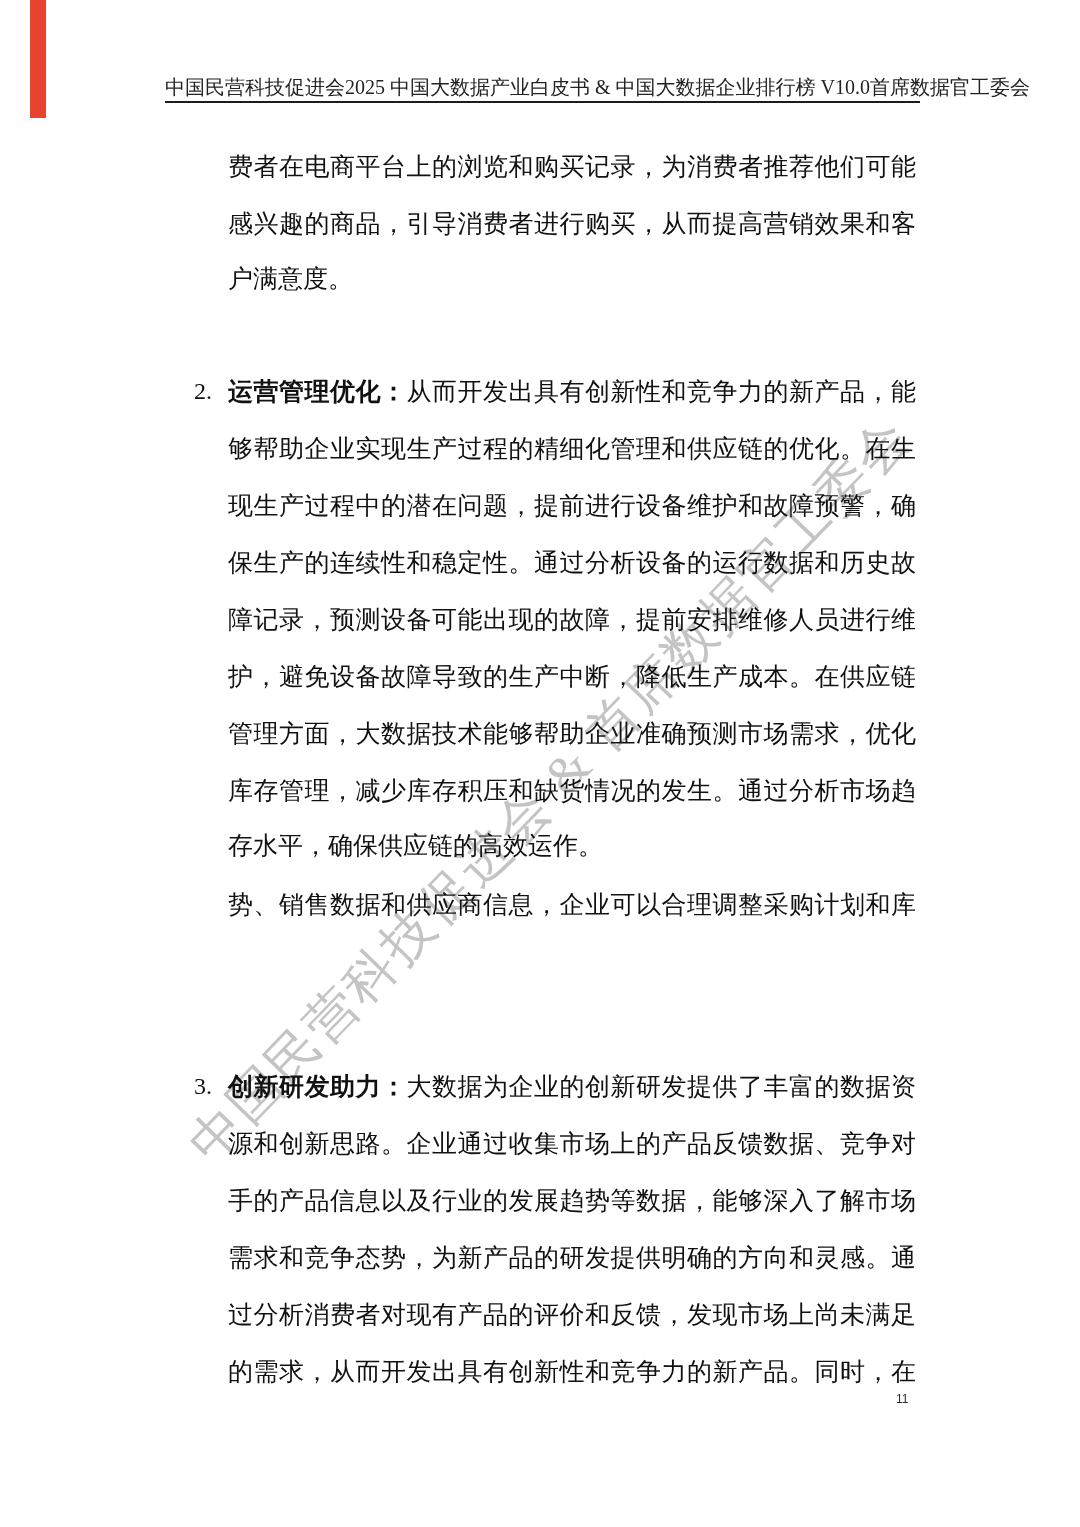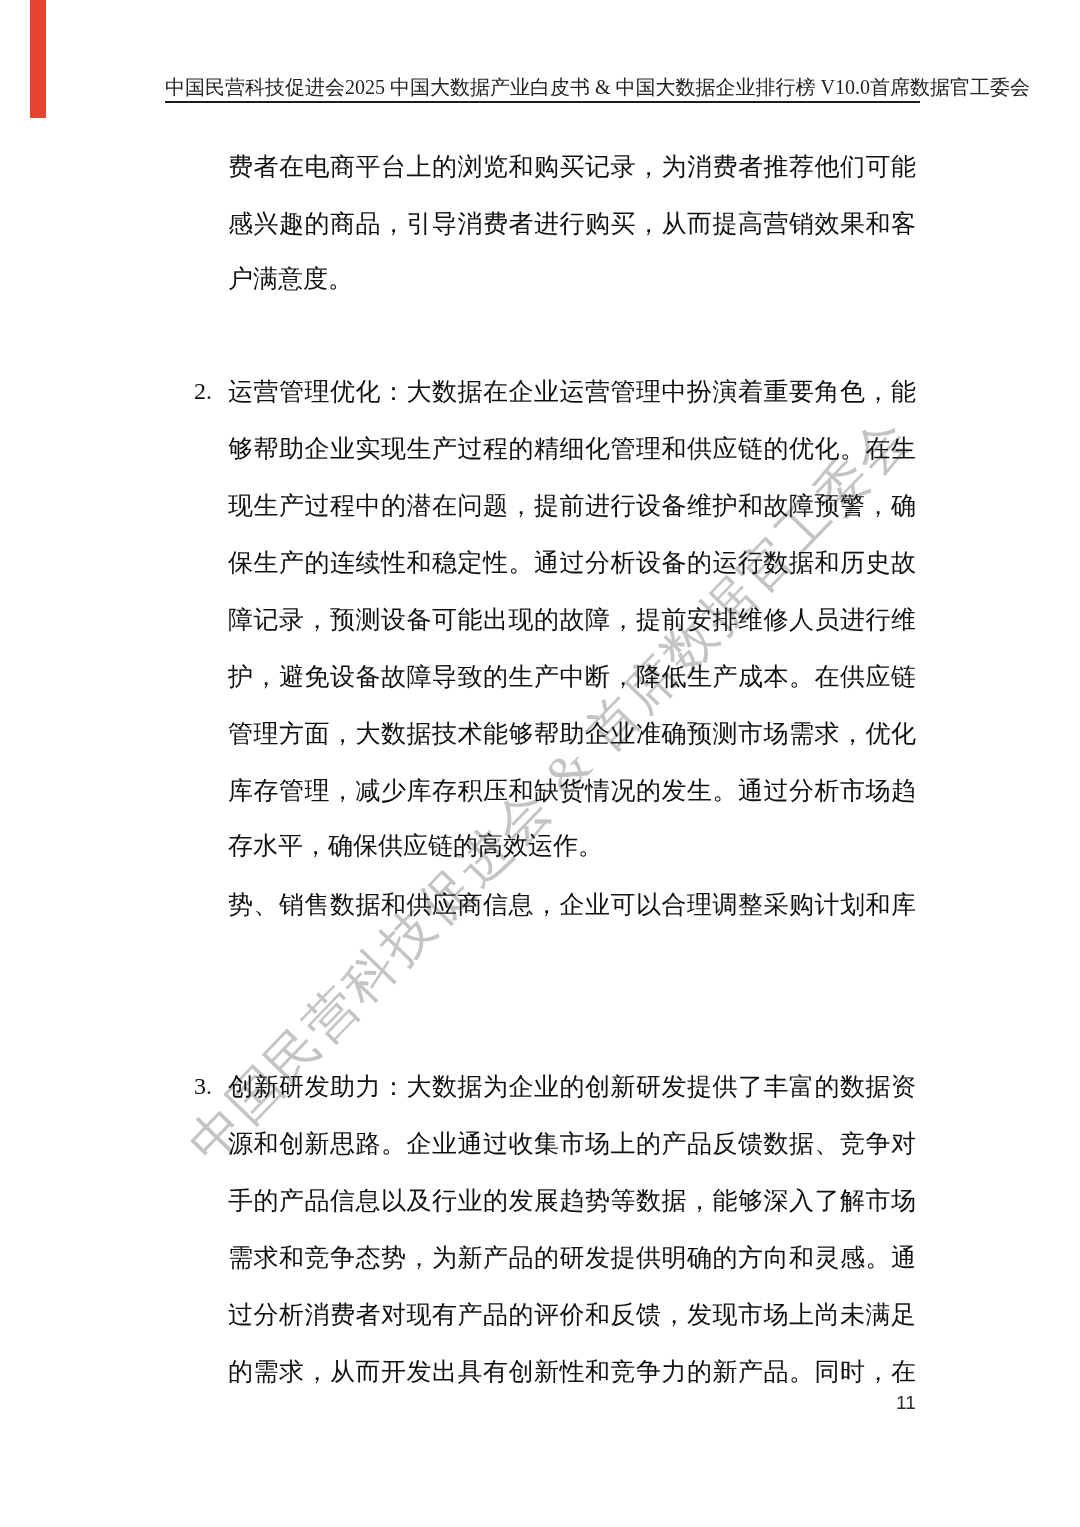--- a/index.html
+++ b/index.html
@@ -44,32 +44,32 @@
   
   .bodytext { position:absolute; left:228px; top:0; width:688px; z-index:2; }
   .para { position:absolute; left:0; width:688px; }
   .line {
     height:57px; line-height:57px;
     font-size:25px; color:#111;
     text-align:justify; text-align-last:justify;
     white-space:nowrap;
   }
   .line.last { text-align-last:left;font-family:Liberation Mono, monospace; }
-  .line b { font-weight:normal; }
+  .line b { font-weight:bold; }
   .num {
     position:absolute; left:-34px; top:0;
     height:57px; line-height:57px;
     font-size:24px; color:#111;
   }
   .first { position:relative; }
   
   .page-number {
     position:absolute; left:896px; top:1392px;
     font-family:"Liberation Sans","DejaVu Sans",sans-serif;
-    font-size:19px; color:#2a2a2a;
+    font-size:12px; color:#2a2a2a;
     z-index:2;
   }
 </style>
 </head>
 <body>
 
 <div class="page">
 
   <div class="red-bar"></div>
 
@@ -86,21 +86,21 @@
 
     <section class="para" style="top:138px">
 
     <div class="line">费者在电商平台上的浏览和购买记录，为消费者推荐他们可能</div>
         <div class="line">感兴趣的商品，引导消费者进行购买，从而提高营销效果和客</div>
         <div class="line last">户满意度。</div>
       </section>
 
     <section class="para" style="top:363px">
       <div class="line first">
-        <span class="num">2.</span><b>运营管理优化：</b><span>大数据在企业运营管理中扮演着重要角色，能</span>
+        <span class="num">2.</span><b>运营管理优化：</b><span>从而开发出具有创新性和竞争力的新产品，能</span>
       </div>
       <div>
 
       <div class="line">够帮助企业实现生产过程的精细化管理和供应链的优化。在生</div>
           <div class="line">现生产过程中的潜在问题，提前进行设备维护和故障预警，确</div>
           <div class="line">保生产的连续性和稳定性。通过分析设备的运行数据和历史故</div>
           <div class="line">障记录，预测设备可能出现的故障，提前安排维修人员进行维</div>
           <div class="line">护，避免设备故障导致的生产中断，降低生产成本。在供应链</div>
           <div class="line">管理方面，大数据技术能够帮助企业准确预测市场需求，优化</div>
           <div class="line">库存管理，减少库存积压和缺货情况的发生。通过分析市场趋</div>

